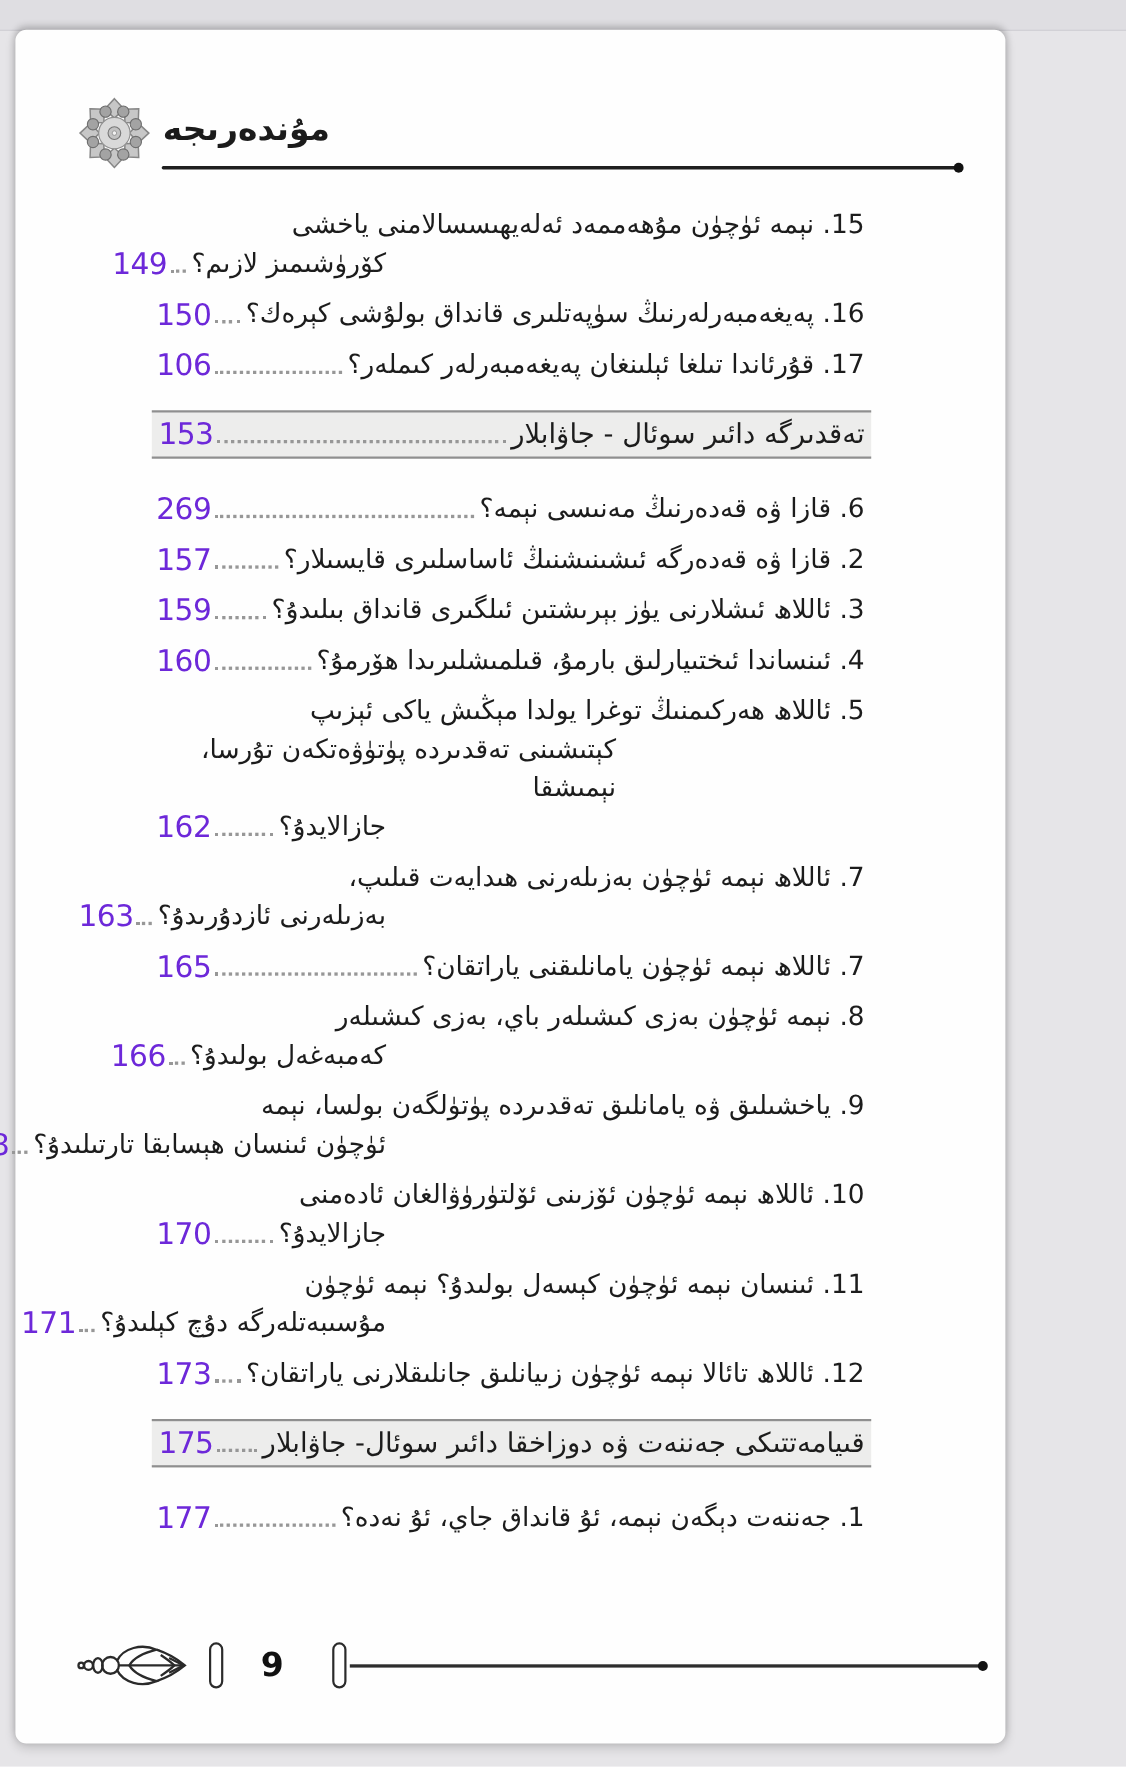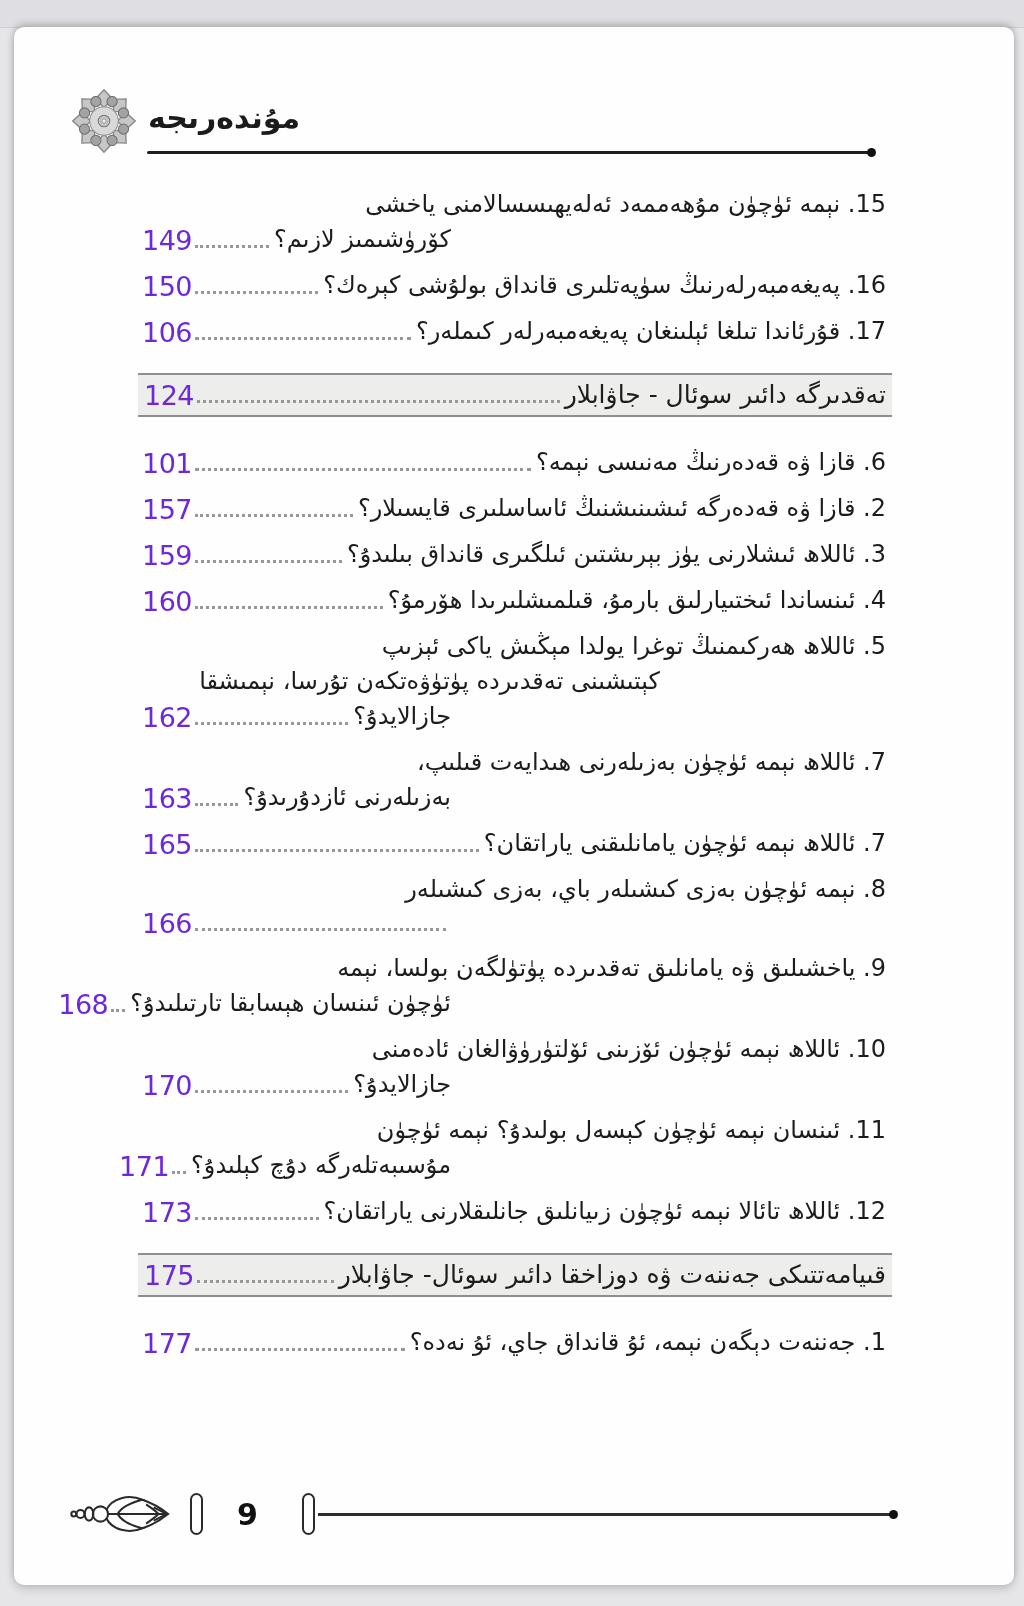--- a/index.html
+++ b/index.html
@@ -3,21 +3,21 @@
 <meta charset="utf-8">
 <style>
   html,body{margin:0;padding:0;}
   body{
     width:1024px;height:1606px;position:relative;overflow:hidden;
     background:#e6e5e8;
     font-family:"DejaVu Sans",sans-serif;
   }
   .photo-top-strip{position:absolute;top:0;left:0;right:0;height:27px;background:#dfdee2;border-bottom:1px solid #cfced3;}
   .page{
-    position:absolute;left:14px;top:27px;width:1000px;height:1558px;
+    position:absolute;left:14px;top:27px;width:900px;height:1558px;
     background:#fefefe;border-radius:10px;
     box-shadow:0 -3px 7px rgba(0,0,0,.20),0 4px 10px rgba(0,0,0,.16);
   }
   
   .hdr{position:absolute;top:60px;left:56px;display:flex;align-items:center;gap:10px;}
   .rosette{width:68px;height:68px;flex:0 0 auto;}
   .hdr-title{font-size:30px;font-weight:bold;color:#1b1b1b;direction:rtl;line-height:1;padding-bottom:6px;}
   .hdr-rule{position:absolute;top:124px;left:133px;width:726px;height:3px;background:#1f1f1f;border-radius:2px;}
   .hdr-rule .enddot{position:absolute;right:-3px;top:-3px;width:9px;height:9px;border-radius:50%;background:#111;}
   
@@ -115,29 +115,29 @@
     <div class="final">
       <span class="txt">17. قۇرئاندا تىلغا ئېلىنغان پەيغەمبەرلەر كىملەر؟</span>
       <span class="leader"></span>
       <span class="pg">106</span>
     </div>
   </div>
 
   <div class="section">
     <span class="txt">تەقدىرگە دائىر سوئال - جاۋابلار</span>
     <span class="leader"></span>
-    <span class="pg">124</span>
+    <span class="pg">153</span>
   </div>
 
   <div class="entry">
     <div class="prelines"></div>
     <div class="final">
       <span class="txt">6. قازا ۋە قەدەرنىڭ مەنىسى نېمە؟</span>
       <span class="leader"></span>
-      <span class="pg">101</span>
+      <span class="pg">269</span>
     </div>
   </div>
 
   <div class="entry">
     <div class="prelines"></div>
     <div class="final">
       <span class="txt">2. قازا ۋە قەدەرگە ئىشىنىشنىڭ ئاساسلىرى قايسىلار؟</span>
       <span class="leader"></span>
       <span class="pg">157</span>
     </div>
@@ -192,20 +192,21 @@
       <span class="leader"></span>
       <span class="pg">165</span>
     </div>
   </div>
 
   <div class="entry">
     <div class="prelines">
   <div class="line">8. نېمە ئۈچۈن بەزى كىشىلەر باي، بەزى كىشىلەر</div>
 </div>
     <div class="final indent">
+      <span class="txt">كەمبەغەل بولىدۇ؟</span>
       <span class="leader"></span>
       <span class="pg">166</span>
     </div>
   </div>
 
   <div class="entry">
     <div class="prelines">
   <div class="line">9. ياخشىلىق ۋە يامانلىق تەقدىردە پۈتۈلگەن بولسا، نېمە</div>
 </div>
     <div class="final indent">

